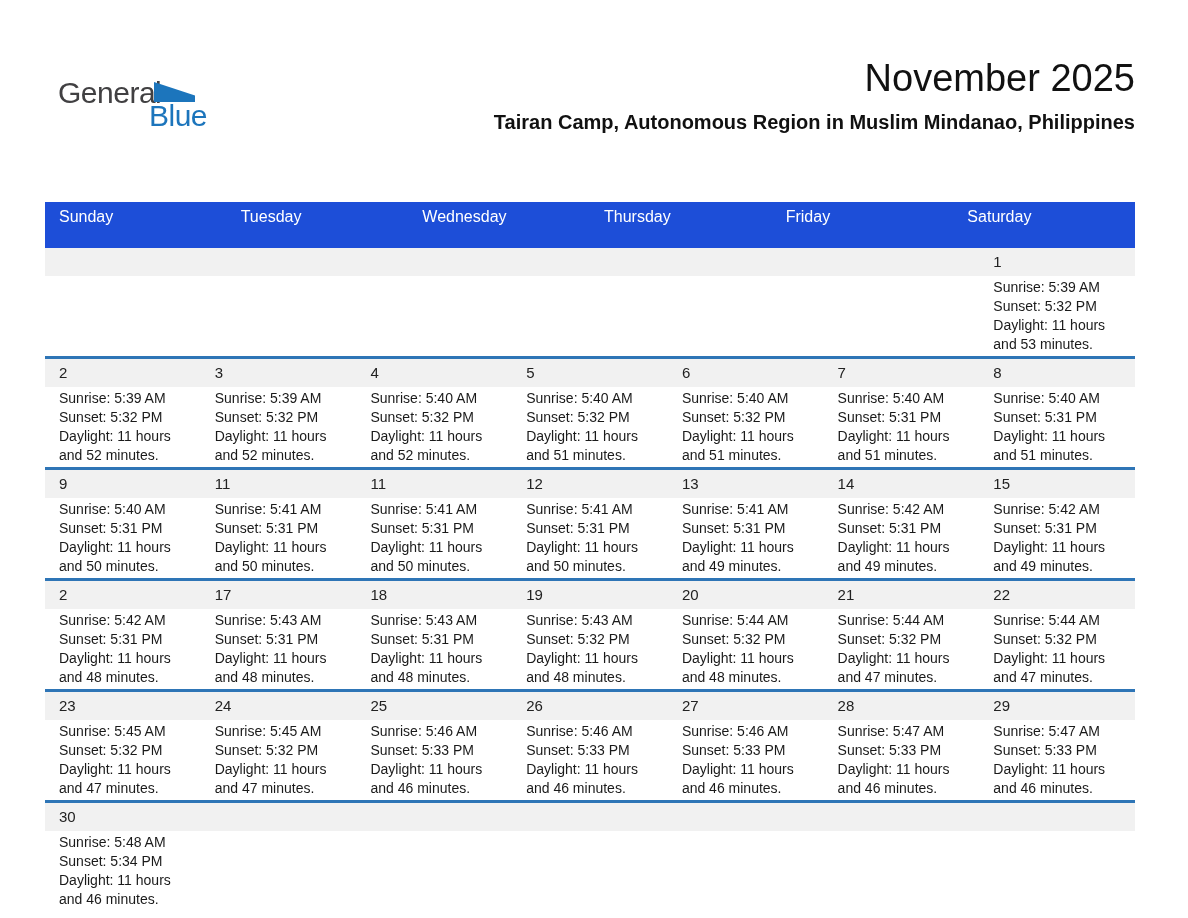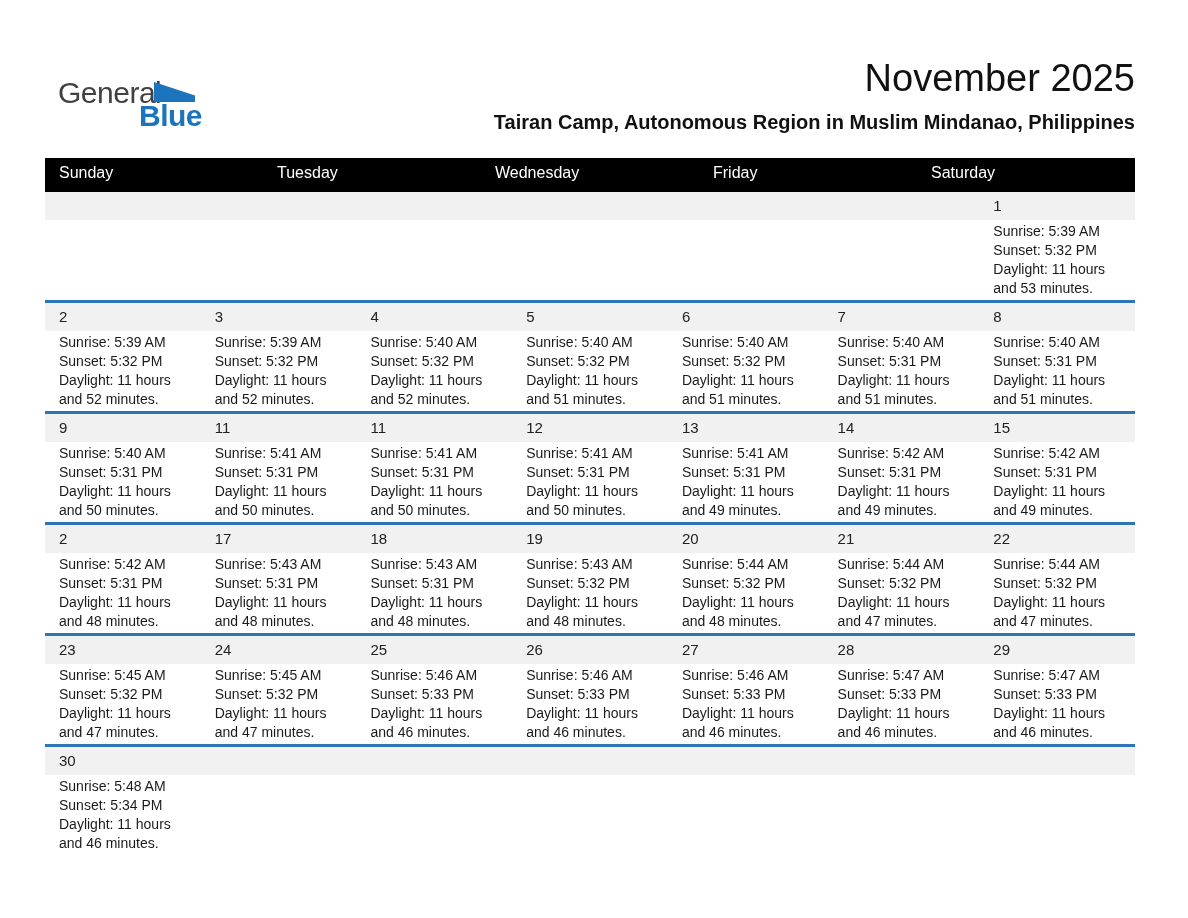--- a/index.html
+++ b/index.html
@@ -38,25 +38,25 @@
     position: absolute;
     left: 96px;
     top: 4px;
     width: 41px;
     height: 20px;
     background: #1C75BC;
     clip-path: polygon(0 0, 100% 68%, 100% 100%, 0 100%);
   }
   .logo-blue {
     position: absolute;
-    left: 81px;
+    left: 91px;
     top: 23px;
     font-size: 30px;
     line-height: 30px;
-    font-weight: 700;
+    font-weight: 400;
     letter-spacing: -0.5px;
     color: #1C75BC;
   }
   .titles {
     position: absolute;
     right: 53px;
     top: 56px;
     width: 1000px;
     text-align: right;
   }
@@ -78,22 +78,23 @@
 
   
   .calendar {
     position: absolute;
     left: 45px;
     top: 158px;
     width: 1090px;
   }
   .weekday-row {
     display: flex;
-    height: 34px;
-    background: #000000;
+    height: 46px;
+    background: #1d4ed8;
+    margin-top: 44px;
   }
   .weekday-cell {
     flex: 1 1 0;
     line-height: 30px;
     padding-left: 14px;
     box-sizing: border-box;
     color: #ffffff;
     font-size: 16px;
     overflow: hidden;
     white-space: nowrap;
@@ -140,20 +141,21 @@
   <div class="titles">
     <h1 class="title">November 2025</h1>
     <h2 class="subtitle">Tairan Camp, Autonomous Region in Muslim Mindanao, Philippines</h2>
   </div>
 
   <div class="calendar">
     <div class="weekday-row">
       <div class="weekday-cell">Sunday</div>
       <div class="weekday-cell">Tuesday</div>
       <div class="weekday-cell">Wednesday</div>
+      <div class="weekday-cell">Thursday</div>
       <div class="weekday-cell">Friday</div>
       <div class="weekday-cell">Saturday</div>
     </div>
     <div class="grid">
         <div class="week-row">
           <div class="day-cell"></div>
           <div class="day-cell"></div>
           <div class="day-cell"></div>
           <div class="day-cell"></div>
           <div class="day-cell"></div>

